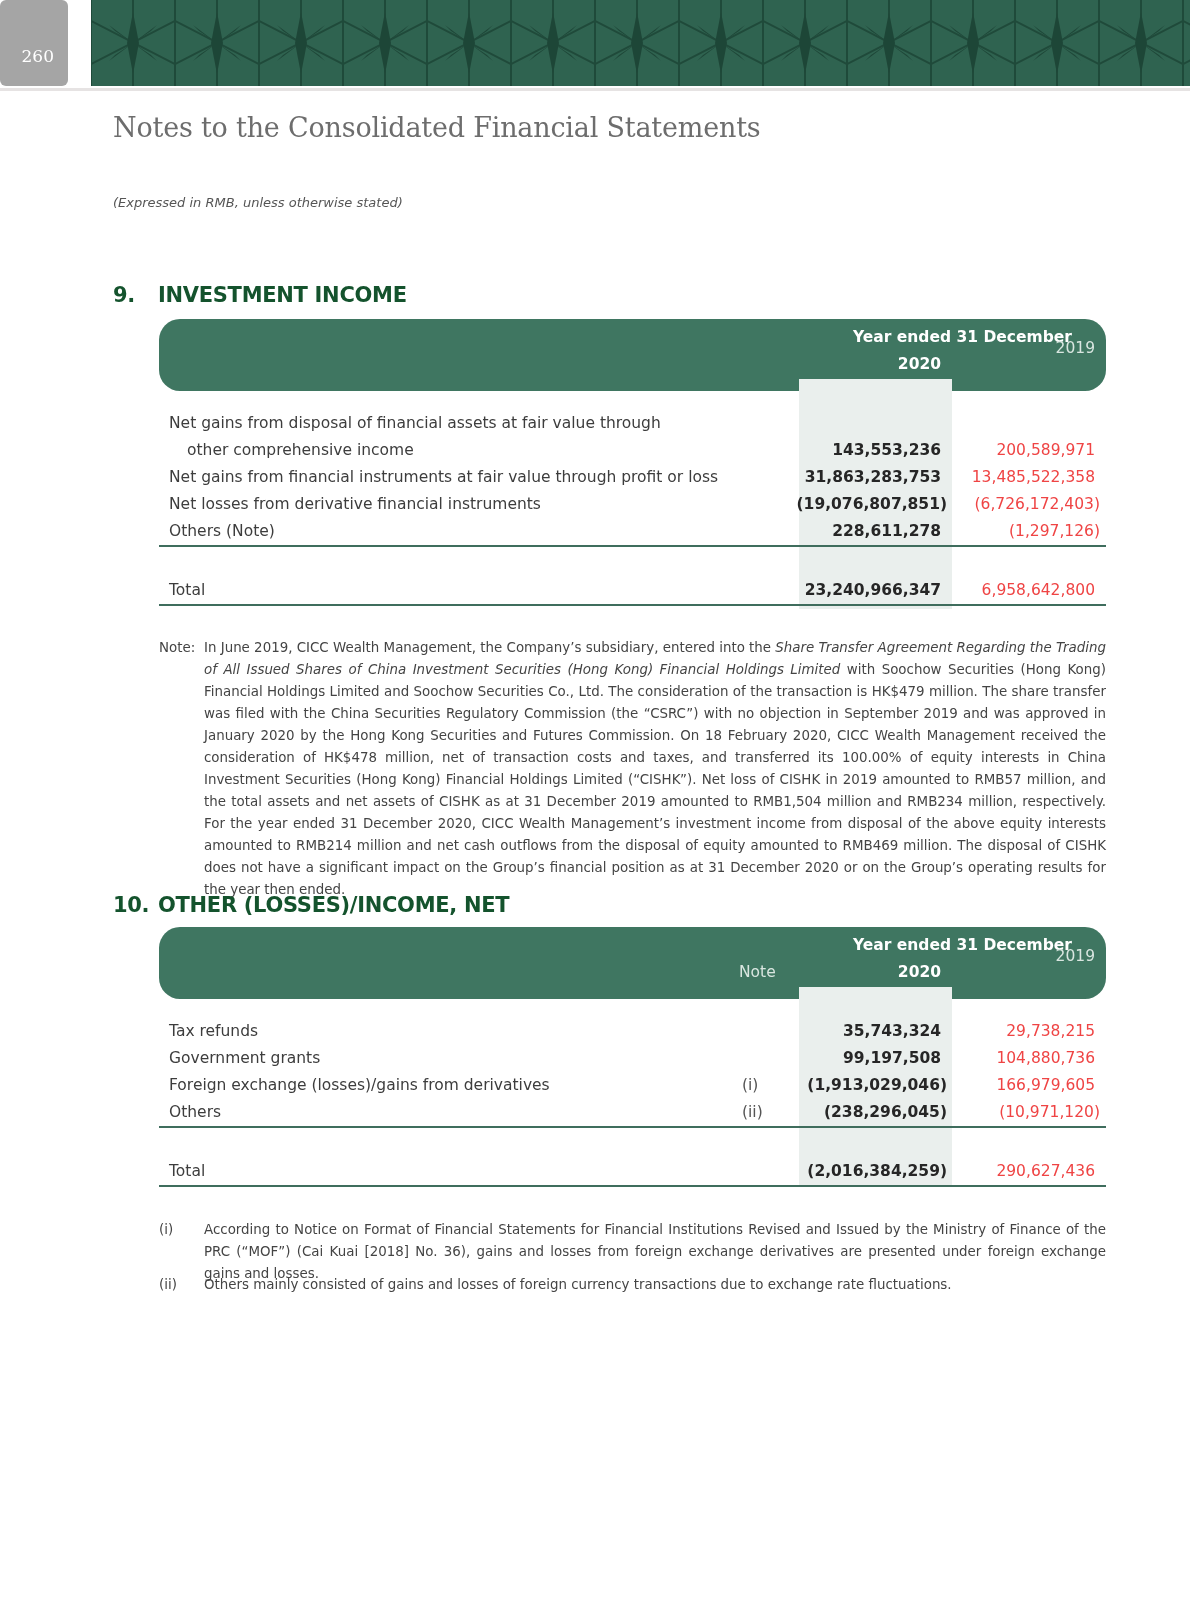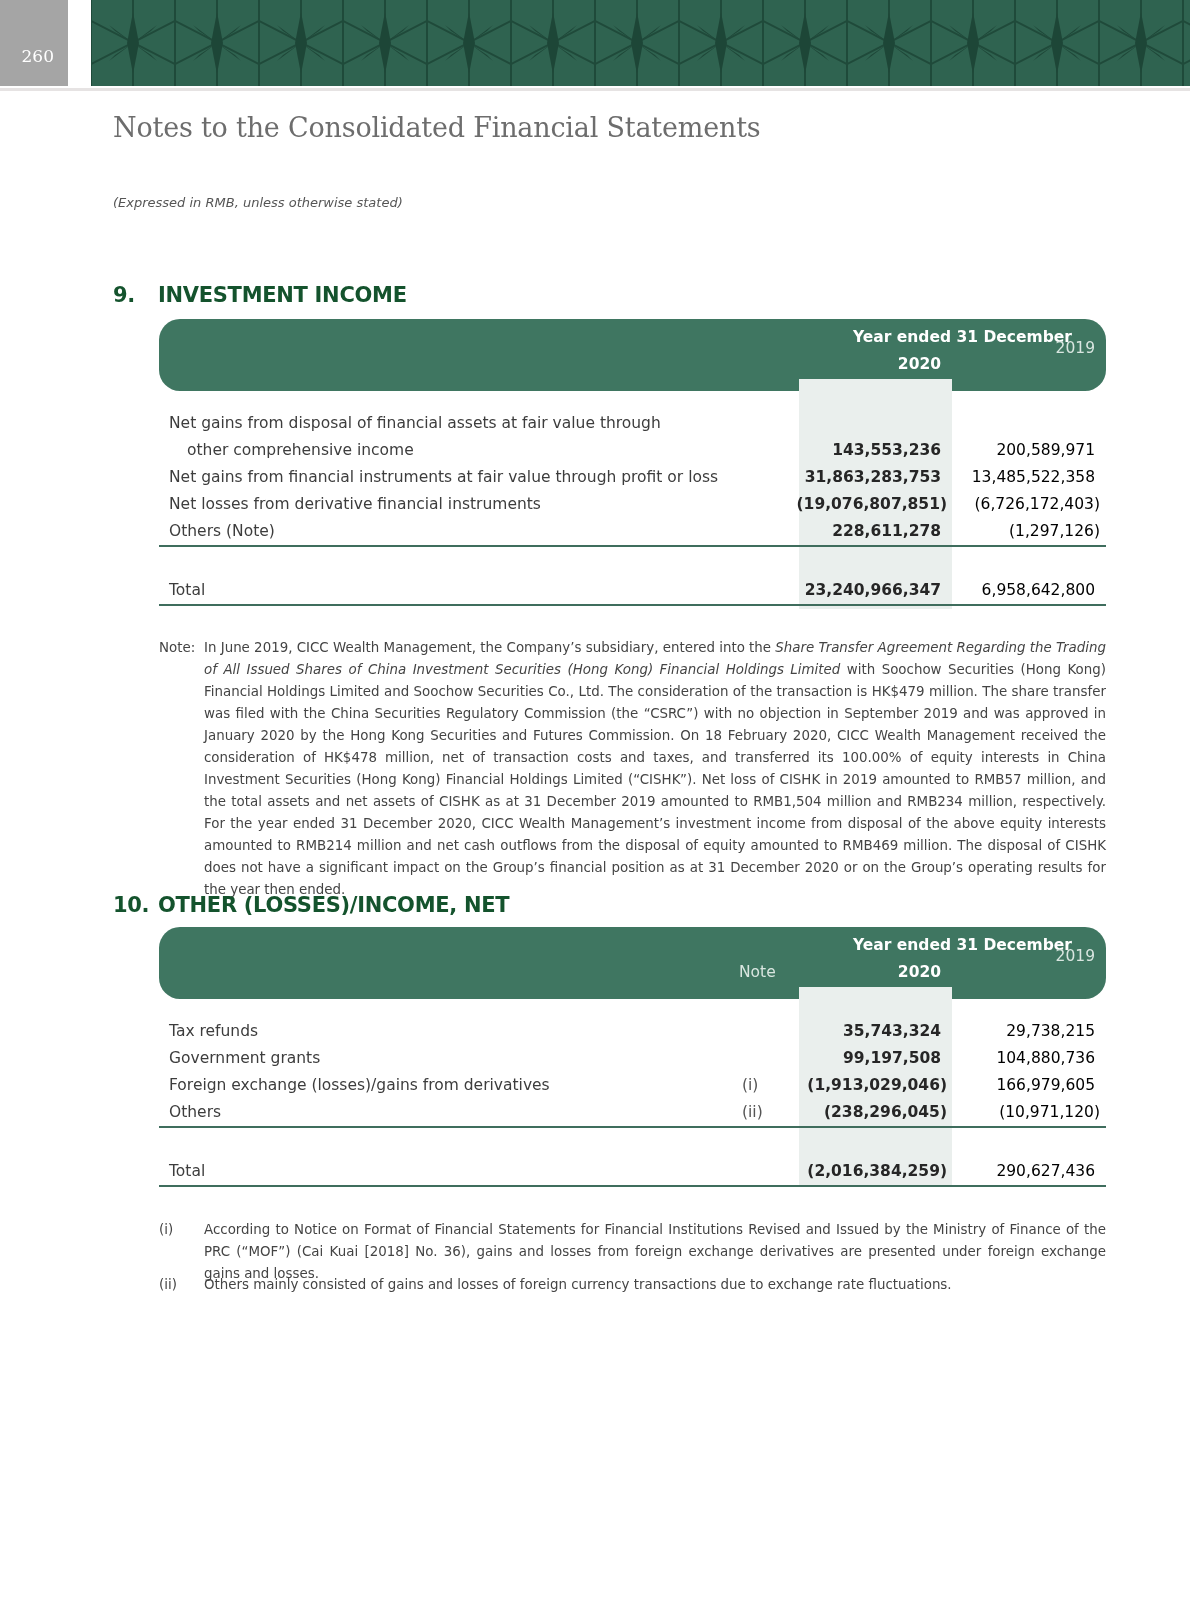--- a/index.html
+++ b/index.html
@@ -3,20 +3,21 @@
 <meta charset="utf-8">
 <style>
   * { box-sizing: border-box; margin: 0; padding: 0; }
   html, body { width: 1190px; height: 1615px; background: #ffffff; }
   body { position: relative; font-family: "DejaVu Sans", sans-serif; color: #3a3a3a; overflow: hidden; }
 
   
   .page-num-box {
     position: absolute; left: 0; top: 0; width: 68px; height: 86px;
     background: #a5a5a5;
+    border-radius: 6px;
   }
   .page-num {
     position: absolute; right: 14px; bottom: 20px;
     font-family: "DejaVu Serif", serif; font-size: 17px; color: #ffffff;
   }
   .banner {
     position: absolute; left: 91px; top: 0; width: 1099px; height: 86px;
     background-color: #2c5c4a;
     overflow: hidden;
   }
@@ -66,21 +67,21 @@
   .shade {
     position: absolute; left: 640px; width: 153px; background: #eaefed;
   }
   .row {
     position: absolute; left: 0; width: 947px; height: 27px; font-size: 15.5px; color: #3d3d3d;
   }
   .row .label { position: absolute; left: 10px; top: 4px; white-space: nowrap; }
   .row .label.indent { left: 28px; }
   .row .v2020 { position: absolute; right: 165px; top: 4px; font-weight: bold; color: #262626; }
   .row .v2020.neg { right: 159px; }
-  .row .v2019 { position: absolute; right: 11px; top: 4px; color: #000000; }
+  .row .v2019 { position: absolute; right: 11px; top: 4px; color: #ef4444; }
   .row .v2019.neg { right: 6px; }
   .row .note-ref { position: absolute; left: 583px; top: 4px; color: #555; }
   .rule { position: absolute; left: 0; width: 947px; height: 1.5px; background: #3f6d5d; }
   .rule.thick { height: 2px; }
 
   
   .note-block {
     position: absolute; left: 159px; top: 637px; width: 947px;
     font-size: 13.4px; line-height: 22px; color: #444;
   }

